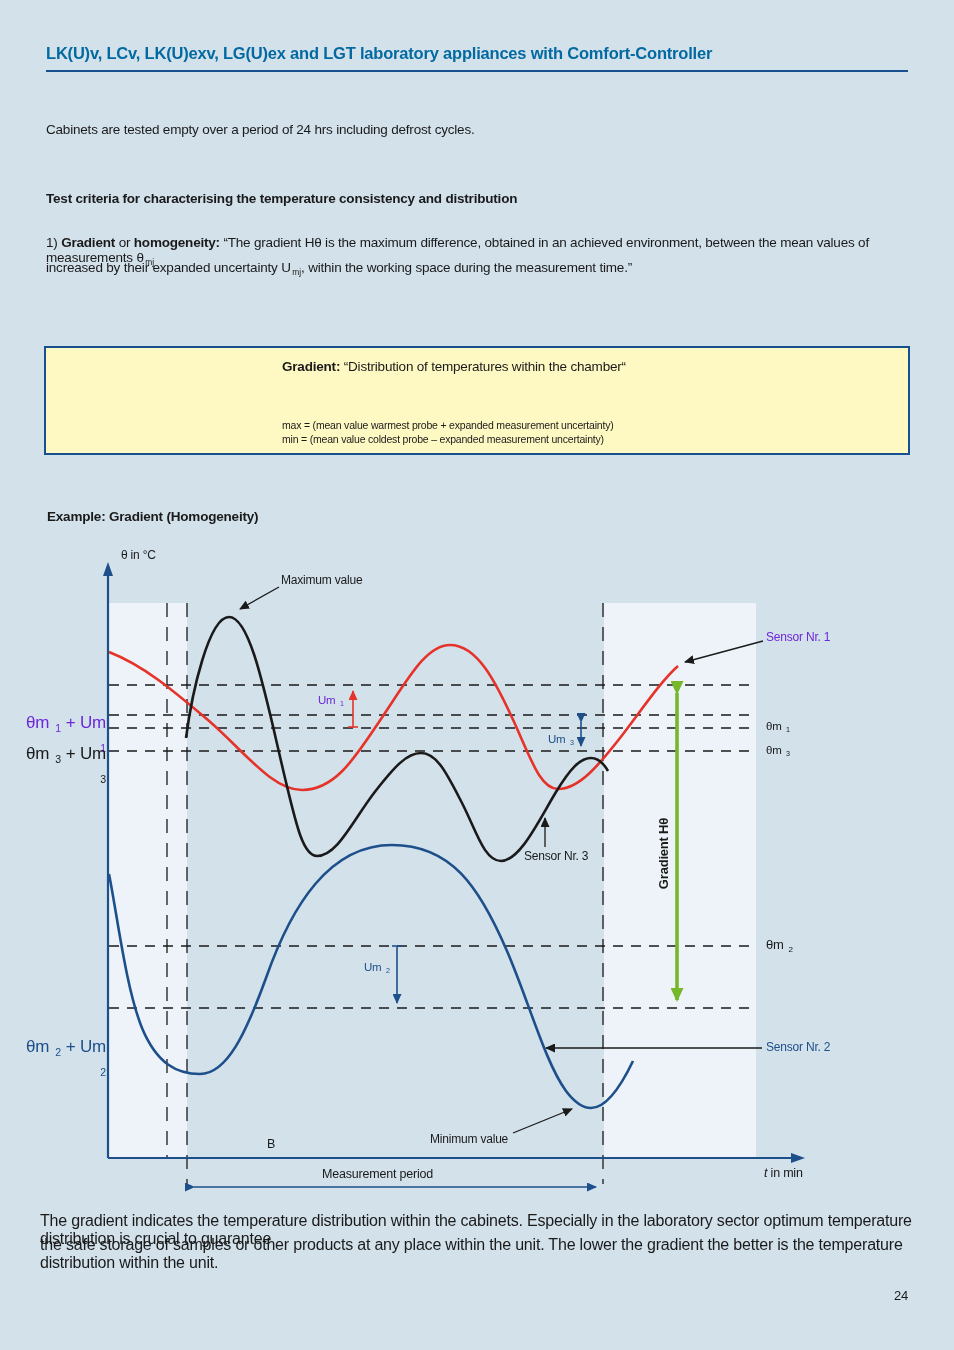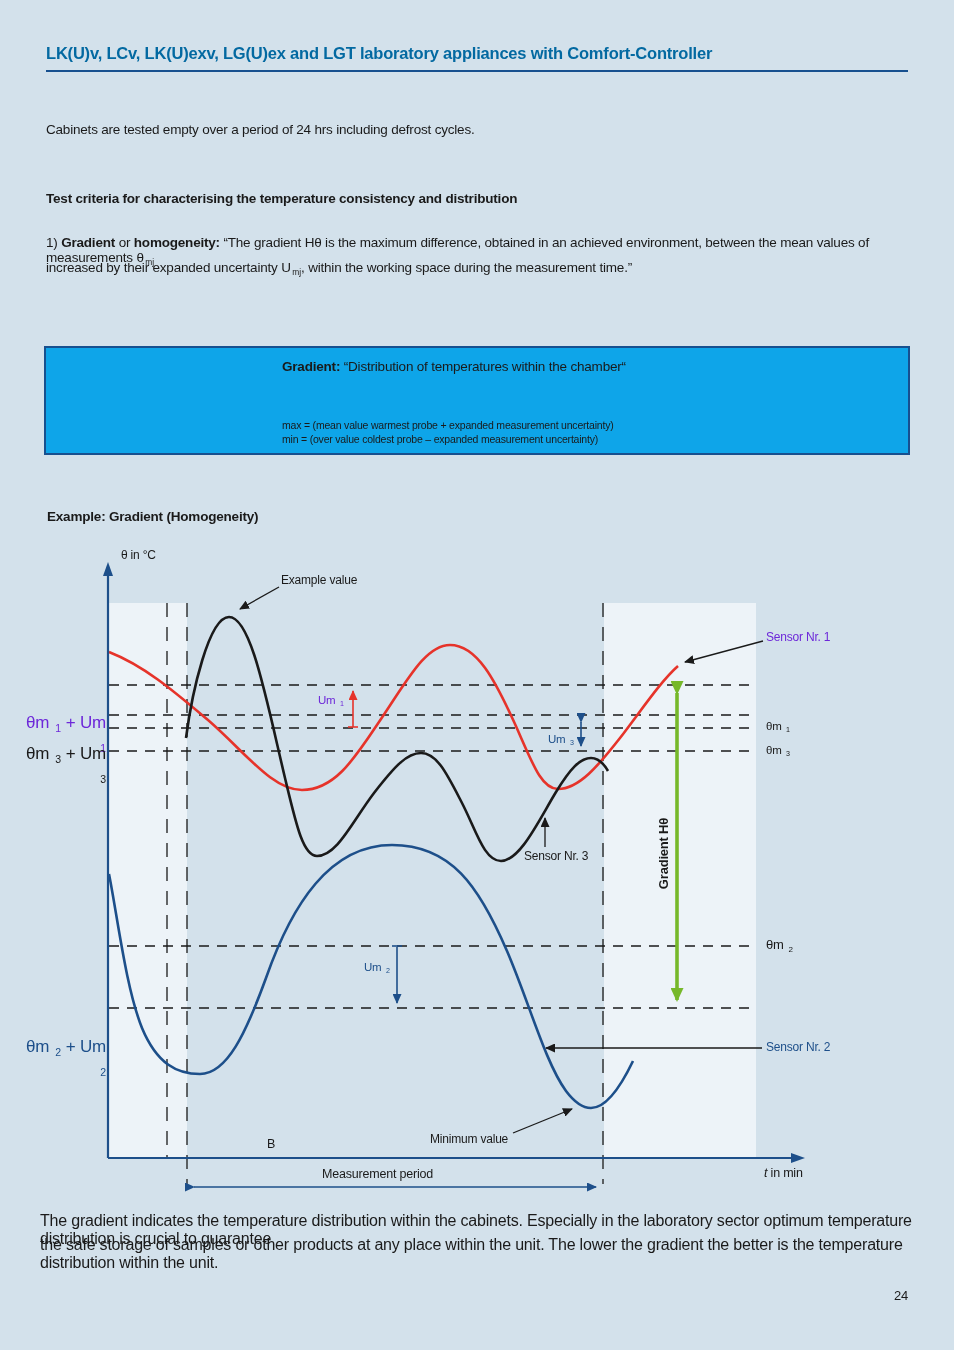--- a/index.html
+++ b/index.html
@@ -11,21 +11,21 @@
   .abs{position:absolute;}
   sub{font-size:0.62em;margin-left:1.5px;vertical-align:-0.35em;letter-spacing:0;}
   .b{font-weight:bold;}
   .page-title{left:46px;top:44px;font-size:16.5px;font-weight:bold;color:#0369a1;}
   .title-rule{left:46px;top:70px;width:862px;height:2px;background:#17508f;}
   .body-text{font-size:13.5px;}
   .intro{left:46px;top:122px;}
   .criteria{left:46px;top:191px;font-weight:bold;}
   .para-line1{left:46px;top:235px;}
   .para-line2{left:46px;top:260px;}
-  .formula-box{left:44px;top:346px;width:866px;height:109px;background:#0ea5e9;
+  .formula-box{left:44px;top:346px;width:866px;height:109px;background:#fef9c3;
     border:2px solid #17508f;box-sizing:border-box;}
   .box-head{left:236px;top:11px;font-size:13.5px;}
   .box-formula{left:0;right:0;top:38px;text-align:center;font-size:14.5px;font-weight:bold;}
   .box-note{left:236px;font-size:10.5px;}
   .note1{top:71px;} .note2{top:85px;}
   .example-heading{left:47px;top:509px;font-size:13.5px;font-weight:bold;}
   .chart-label{font-size:12px;}
   .guide-left{left:18px;width:88px;text-align:right;font-size:17px;margin-top:36px;}
   .red{color:#6d28d9;} .blue{color:#1d4f8a;}
   .gradient-label{left:607px;top:846px;width:112px;text-align:center;font-size:13px;
@@ -129,28 +129,28 @@
 </div>
 <div class="abs body-text para-line2">
   <span>increased by their expanded uncertainty U</span><sub>mj</sub><span>, within the working space during the measurement time.”</span>
 </div>
 
 <div class="abs formula-box">
   <div class="abs box-head">
     <span class="b">Gradient:</span><span>  “Distribution of temperatures within the chamber“</span>
   </div>
   <div class="abs box-note note1">max = (mean value warmest probe + expanded measurement uncertainty)</div>
-  <div class="abs box-note note2">min = (over value coldest probe – expanded measurement uncertainty)</div>
+  <div class="abs box-note note2">min = (mean value coldest probe – expanded measurement uncertainty)</div>
 </div>
 
 <div class="abs example-heading">Example: Gradient (Homogeneity)</div>
 
 <div class="abs chart-label" style="left:121px;top:548px;">θ in °C</div>
 
-<div class="abs chart-label" style="left:281px;top:573px;">Example value</div>
+<div class="abs chart-label" style="left:281px;top:573px;">Maximum value</div>
 
 <div class="abs chart-label red" style="left:766px;top:630px;">Sensor Nr. 1</div>
 
 <div class="abs guide-left red" style="top:677px;">
   <span>θm </span><sub>1</sub><span> + Um </span><sub>1</sub>
 </div>
 <div class="abs guide-left" style="top:708px;">
   <span>θm </span><sub>3</sub><span> + Um </span><sub>3</sub>
 </div>
 <div class="abs guide-left blue" style="top:1001px;">

